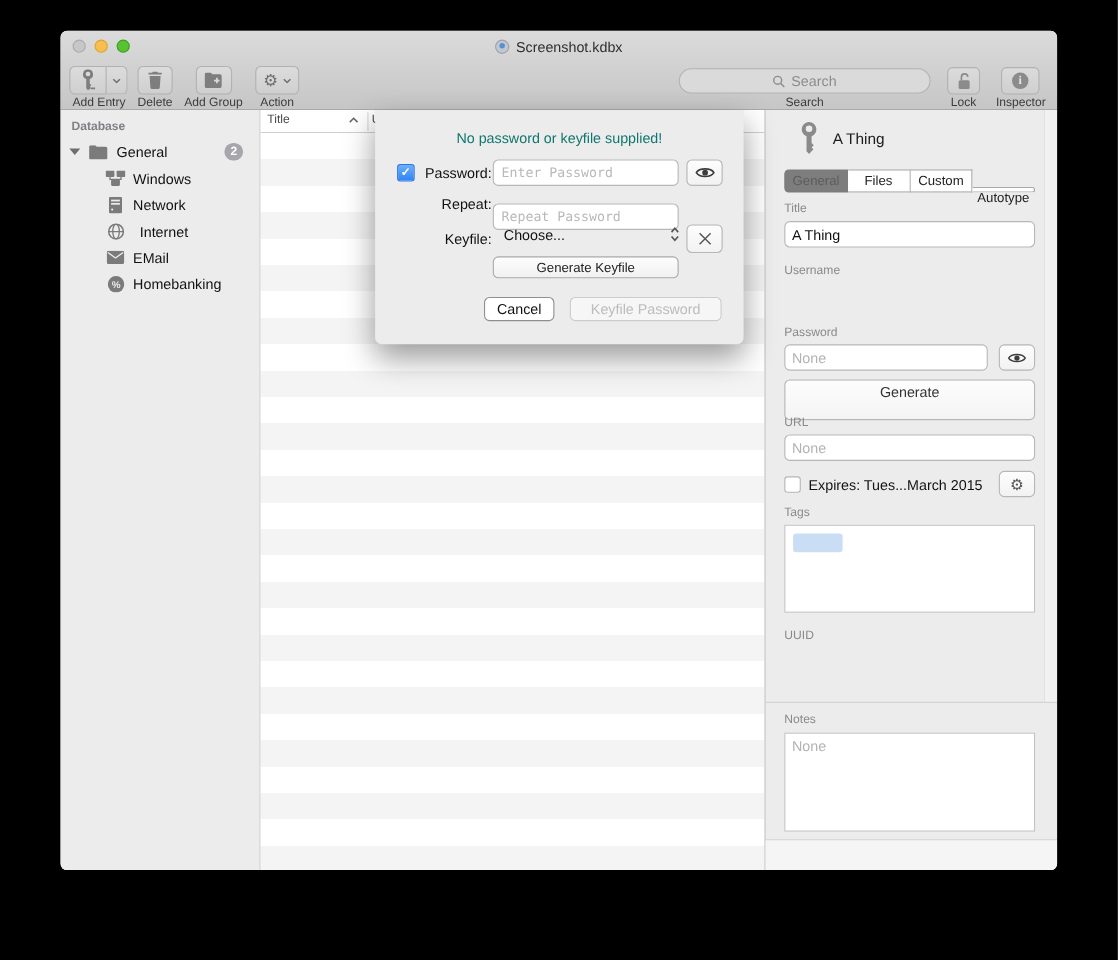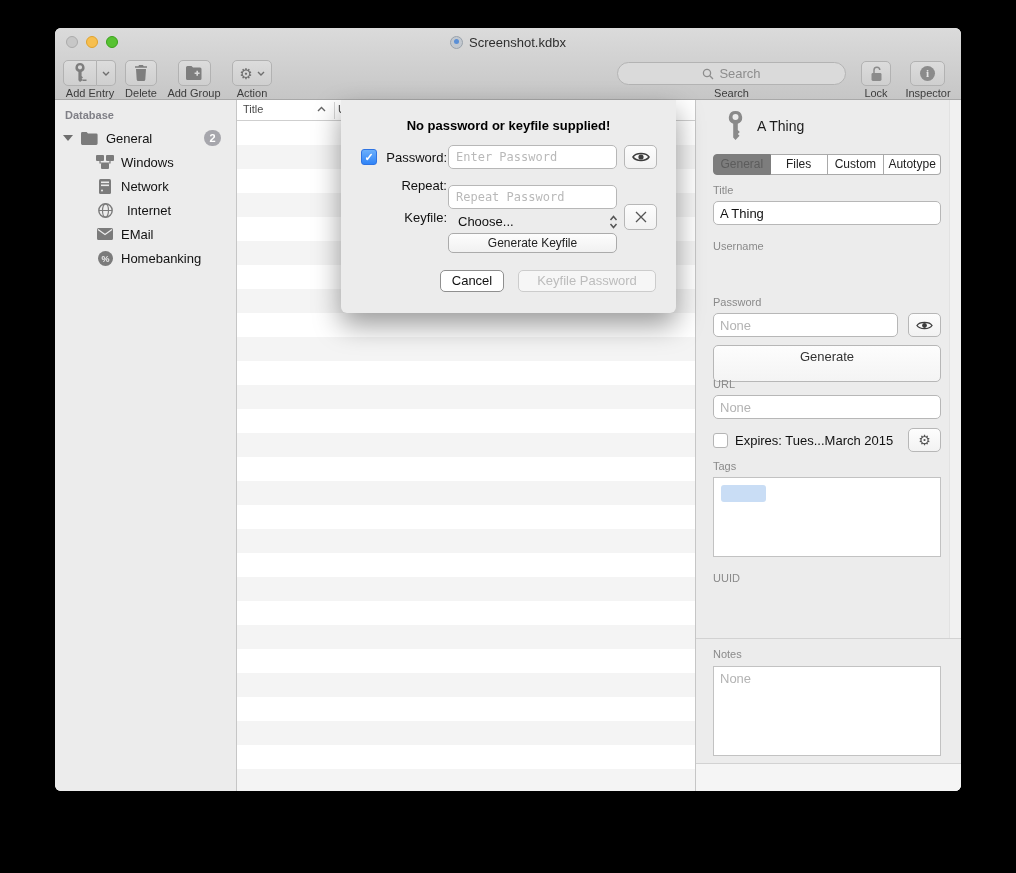--- a/index.html
+++ b/index.html
@@ -58,21 +58,21 @@
   
   .inspector { position:absolute; left:640px; top:0; width:266px; height:100%;
                background:#ececec; border-left:1px solid #c6c6c6; }
   .insp-gutter { position:absolute; right:0; top:0; width:12px; height:538px; background:#f1f1f1; border-left:1px solid #e2e2e2; }
   .entry-head { position:absolute; left:30px; top:10px; height:32px; display:flex; align-items:center; gap:12px; }
   .entry-title { font-size:14px; color:#1c1c1c; }
   .segmented { position:absolute; left:17px; top:54px; width:228px; height:21px; display:flex; }
   .seg { flex:1; font-size:12px; text-align:center; line-height:19px; background:#fff; color:#222;
          border:1px solid #a9a9a9; border-left:none; }
   .seg:first-child { border-left:1px solid #a9a9a9; border-radius:4px 0 0 4px; }
-  .seg:last-child { border-radius:0 4px 4px 0; }
+  .seg:last-child { border-radius:0 4px 4px 0;margin-top:16px; }
   .seg.sel { background:#7d7d7d; color:#5c5c5c; border-color:#7d7d7d; }
   .flabel { position:absolute; left:17px; font-size:11px; color:#8a8a8a; }
   .ffield { position:absolute; left:17px; width:228px; height:24px; border:1px solid #b7b7b7; border-radius:5px;
             background:#fff; font-size:13px; color:#111; padding:0 6px; font-family:"Liberation Sans",sans-serif;
             white-space:nowrap; overflow:hidden; }
   .ffield::placeholder { color:#b3b3b3; }
   .sqbtn { position:absolute; width:33px; height:24px; border-radius:5px; background:linear-gradient(#fdfdfd,#f2f2f2);
            border:1px solid #b7b7b7; display:flex; align-items:center; justify-content:center; }
   .wbtn { position:absolute; left:17px; width:228px; height:37px; border-radius:5px;
           background:linear-gradient(#fdfdfd,#f4f4f4); border:1px solid #b7b7b7;
@@ -84,29 +84,29 @@
   .tag-pill { position:absolute; left:7px; top:7px; width:45px; height:17px; border-radius:3px; background:#c9ddf5; }
   .divider { position:absolute; left:0; width:100%; height:1px; background:#d2d2d2; }
   .notes-area { position:absolute; left:17px; top:566px; width:228px; height:90px; background:#fff; border:1px solid #c2c2c2;
                 font-size:13px; color:#111; padding:4px 6px; resize:none; font-family:"Liberation Sans",sans-serif; }
   .notes-area::placeholder { color:#b3b3b3; }
   .insp-footer { position:absolute; left:0; top:664px; width:100%; bottom:0; background:#f5f5f5; }
 
   
   .dialog { position:absolute; left:286px; top:72px; width:335px; height:213px; background:#ececec;
             border-radius:0 0 6px 6px; box-shadow:0 12px 28px rgba(0,0,0,.4); z-index:20; }
-  .dlg-msg { position:absolute; left:0; top:18px; width:100%; text-align:center; font-size:13px; font-weight:700; color:#000000; }
+  .dlg-msg { position:absolute; left:0; top:18px; width:100%; text-align:center; font-size:13px; font-weight:400; color:#0f766e; }
   .dlg-label { position:absolute; left:0; width:106px; text-align:right; font-size:13px; color:#111; }
   .dlg-input { position:absolute; left:107px; width:169px; height:24px; border:1px solid #b7b7b7; border-radius:5px;
                background:#fff; padding:0 7px; font-family:"DejaVu Sans Mono",monospace; font-size:12px; color:#111; }
   .dlg-input::placeholder { color:#b9b9b9; }
   .dlg-chk { position:absolute; left:20px; top:49px; width:16px; height:16px; border-radius:3px;
              background:linear-gradient(#6cb0fb,#3084f7); border:1px solid #2e74e3;
              color:#fff; font-size:11px; font-weight:bold; text-align:center; line-height:15px; }
-  .popup { position:absolute; left:117px; top:106px; width:160px; height:23px; display:flex; align-items:flex-end; }
+  .popup { position:absolute; left:117px; top:106px; width:160px; height:23px; display:flex; align-items:flex-start; }
   .popup .ptxt { font-size:13px; color:#111; }
   .dlg-btn { position:absolute; height:22px; border-radius:5px; background:#fff; font-size:13px; text-align:center; line-height:20px; }
 
   svg { display:block; }
 </style>
 </head>
 <body>
 
 <div class="window">
 

